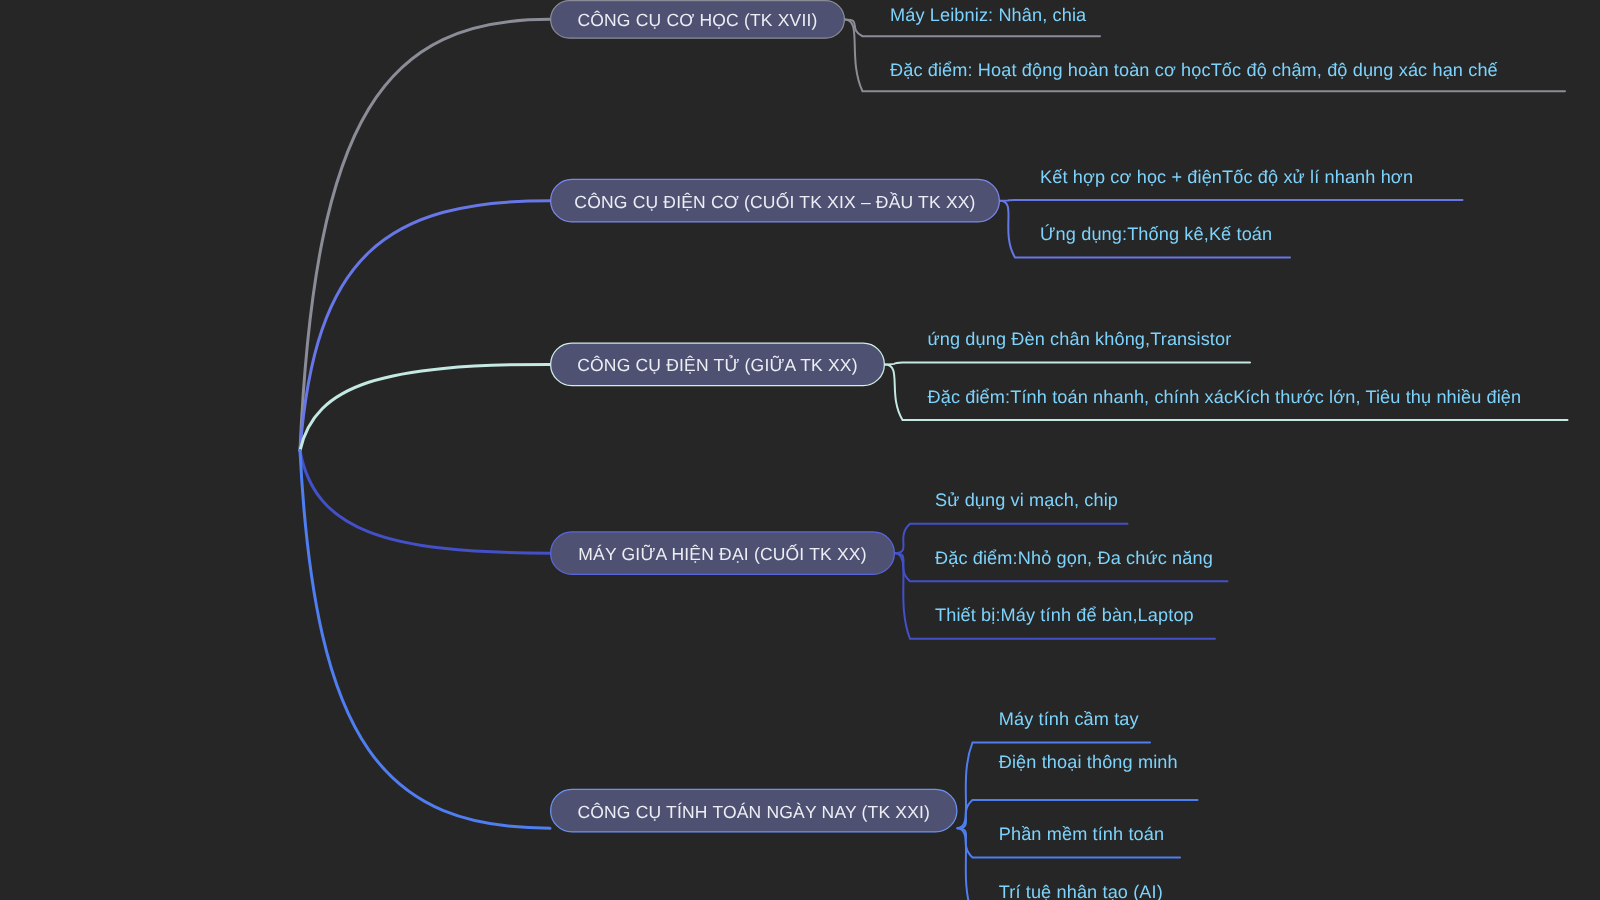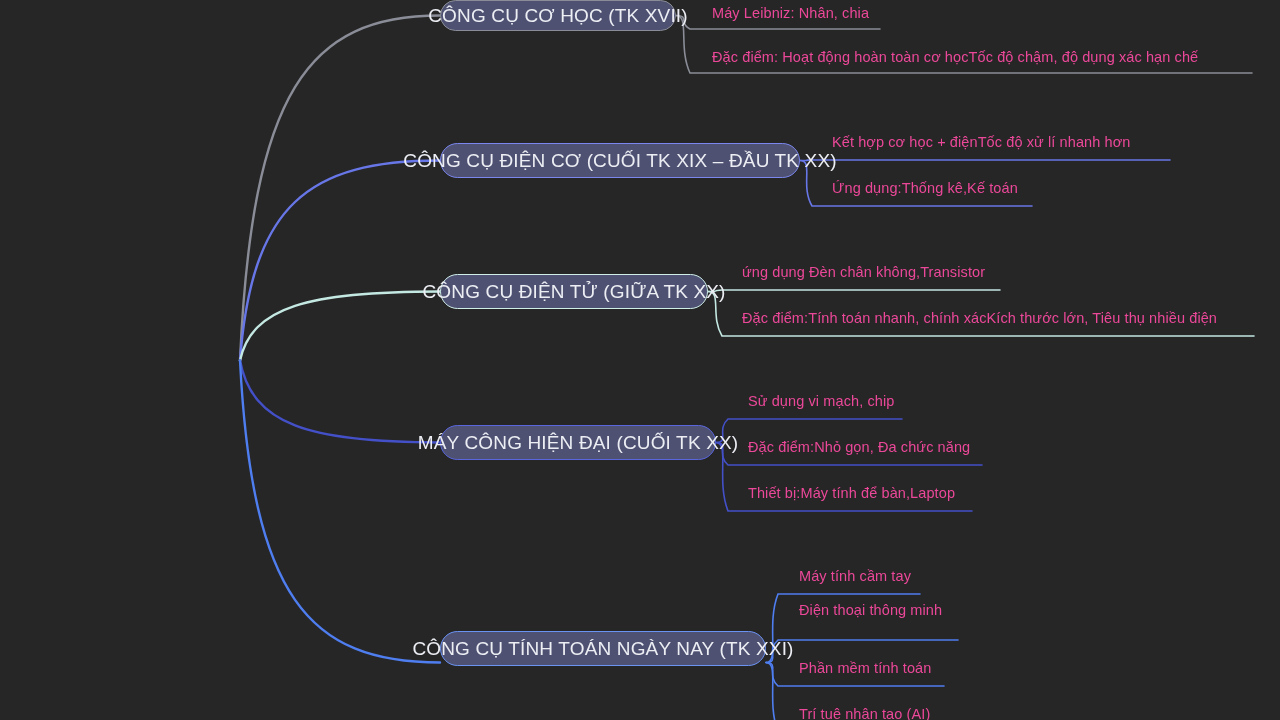--- a/index.html
+++ b/index.html
@@ -35,26 +35,26 @@
     z-index: 5;
   }
   .node.root {
     border: 1px solid #5b5f80;
     font-size: 21px;
     letter-spacing: .1px;
     border-radius: 26px;
   }
   .node.branch {
     border: 1.6px solid #6f72a0;
-    font-size: 19px;
+    font-size: 14px;
     letter-spacing: .15px;
   }
   .leaf {
     position: absolute;
-    color: #ec4899;
+    color: #7dd3fc;
     font-size: 14.5px;
     letter-spacing: .1px;
     white-space: nowrap;
     z-index: 4;
   }
 </style>
 </head>
 <body>
 
 <div id="canvas">
@@ -91,21 +91,21 @@
         <span>CÔNG CỤ ĐIỆN CƠ (CUỐI TK XIX – ĐẦU TK XX)</span>
       </div>
       <div class="leaf" style="left: 832px; top: 134px;">Kết hợp cơ học + điệnTốc độ xử lí nhanh hơn</div>
       <div class="leaf" style="left: 832px; top: 180px;">Ứng dụng:Thống kê,Kế toán</div>
       <div class="node branch" style="left: 440px; top: 274px; width: 268px; height: 35px; border-color: rgb(207, 238, 232);">
         <span>CÔNG CỤ ĐIỆN TỬ (GIỮA TK XX)</span>
       </div>
       <div class="leaf" style="left: 742px; top: 264px;">ứng dụng Đèn chân không,Transistor</div>
       <div class="leaf" style="left: 742px; top: 310px;">Đặc điểm:Tính toán nhanh, chính xácKích thước lớn, Tiêu thụ nhiều điện</div>
       <div class="node branch" style="left: 440px; top: 425px; width: 276px; height: 35px; border-color: rgb(90, 102, 222);">
-        <span>MÁY CÔNG HIỆN ĐẠI (CUỐI TK XX)</span>
+        <span>MÁY GIỮA HIỆN ĐẠI (CUỐI TK XX)</span>
       </div>
       <div class="leaf" style="left: 748px; top: 393px;">Sử dụng vi mạch, chip</div>
       <div class="leaf" style="left: 748px; top: 439px;">Đặc điểm:Nhỏ gọn, Đa chức năng</div>
       <div class="leaf" style="left: 748px; top: 485px;">Thiết bị:Máy tính để bàn,Laptop</div>
       <div class="node branch" style="left: 440px; top: 631px; width: 326px; height: 35px; border-color: rgb(107, 147, 244);">
         <span>CÔNG CỤ TÍNH TOÁN NGÀY NAY (TK XXI)</span>
       </div>
       <div class="leaf" style="left: 799px; top: 568px;">Máy tính cầm tay</div>
       <div class="leaf" style="left: 799px; top: 602px;">Điện thoại thông minh</div>
       <div class="leaf" style="left: 799px; top: 660px;">Phần mềm tính toán</div>

